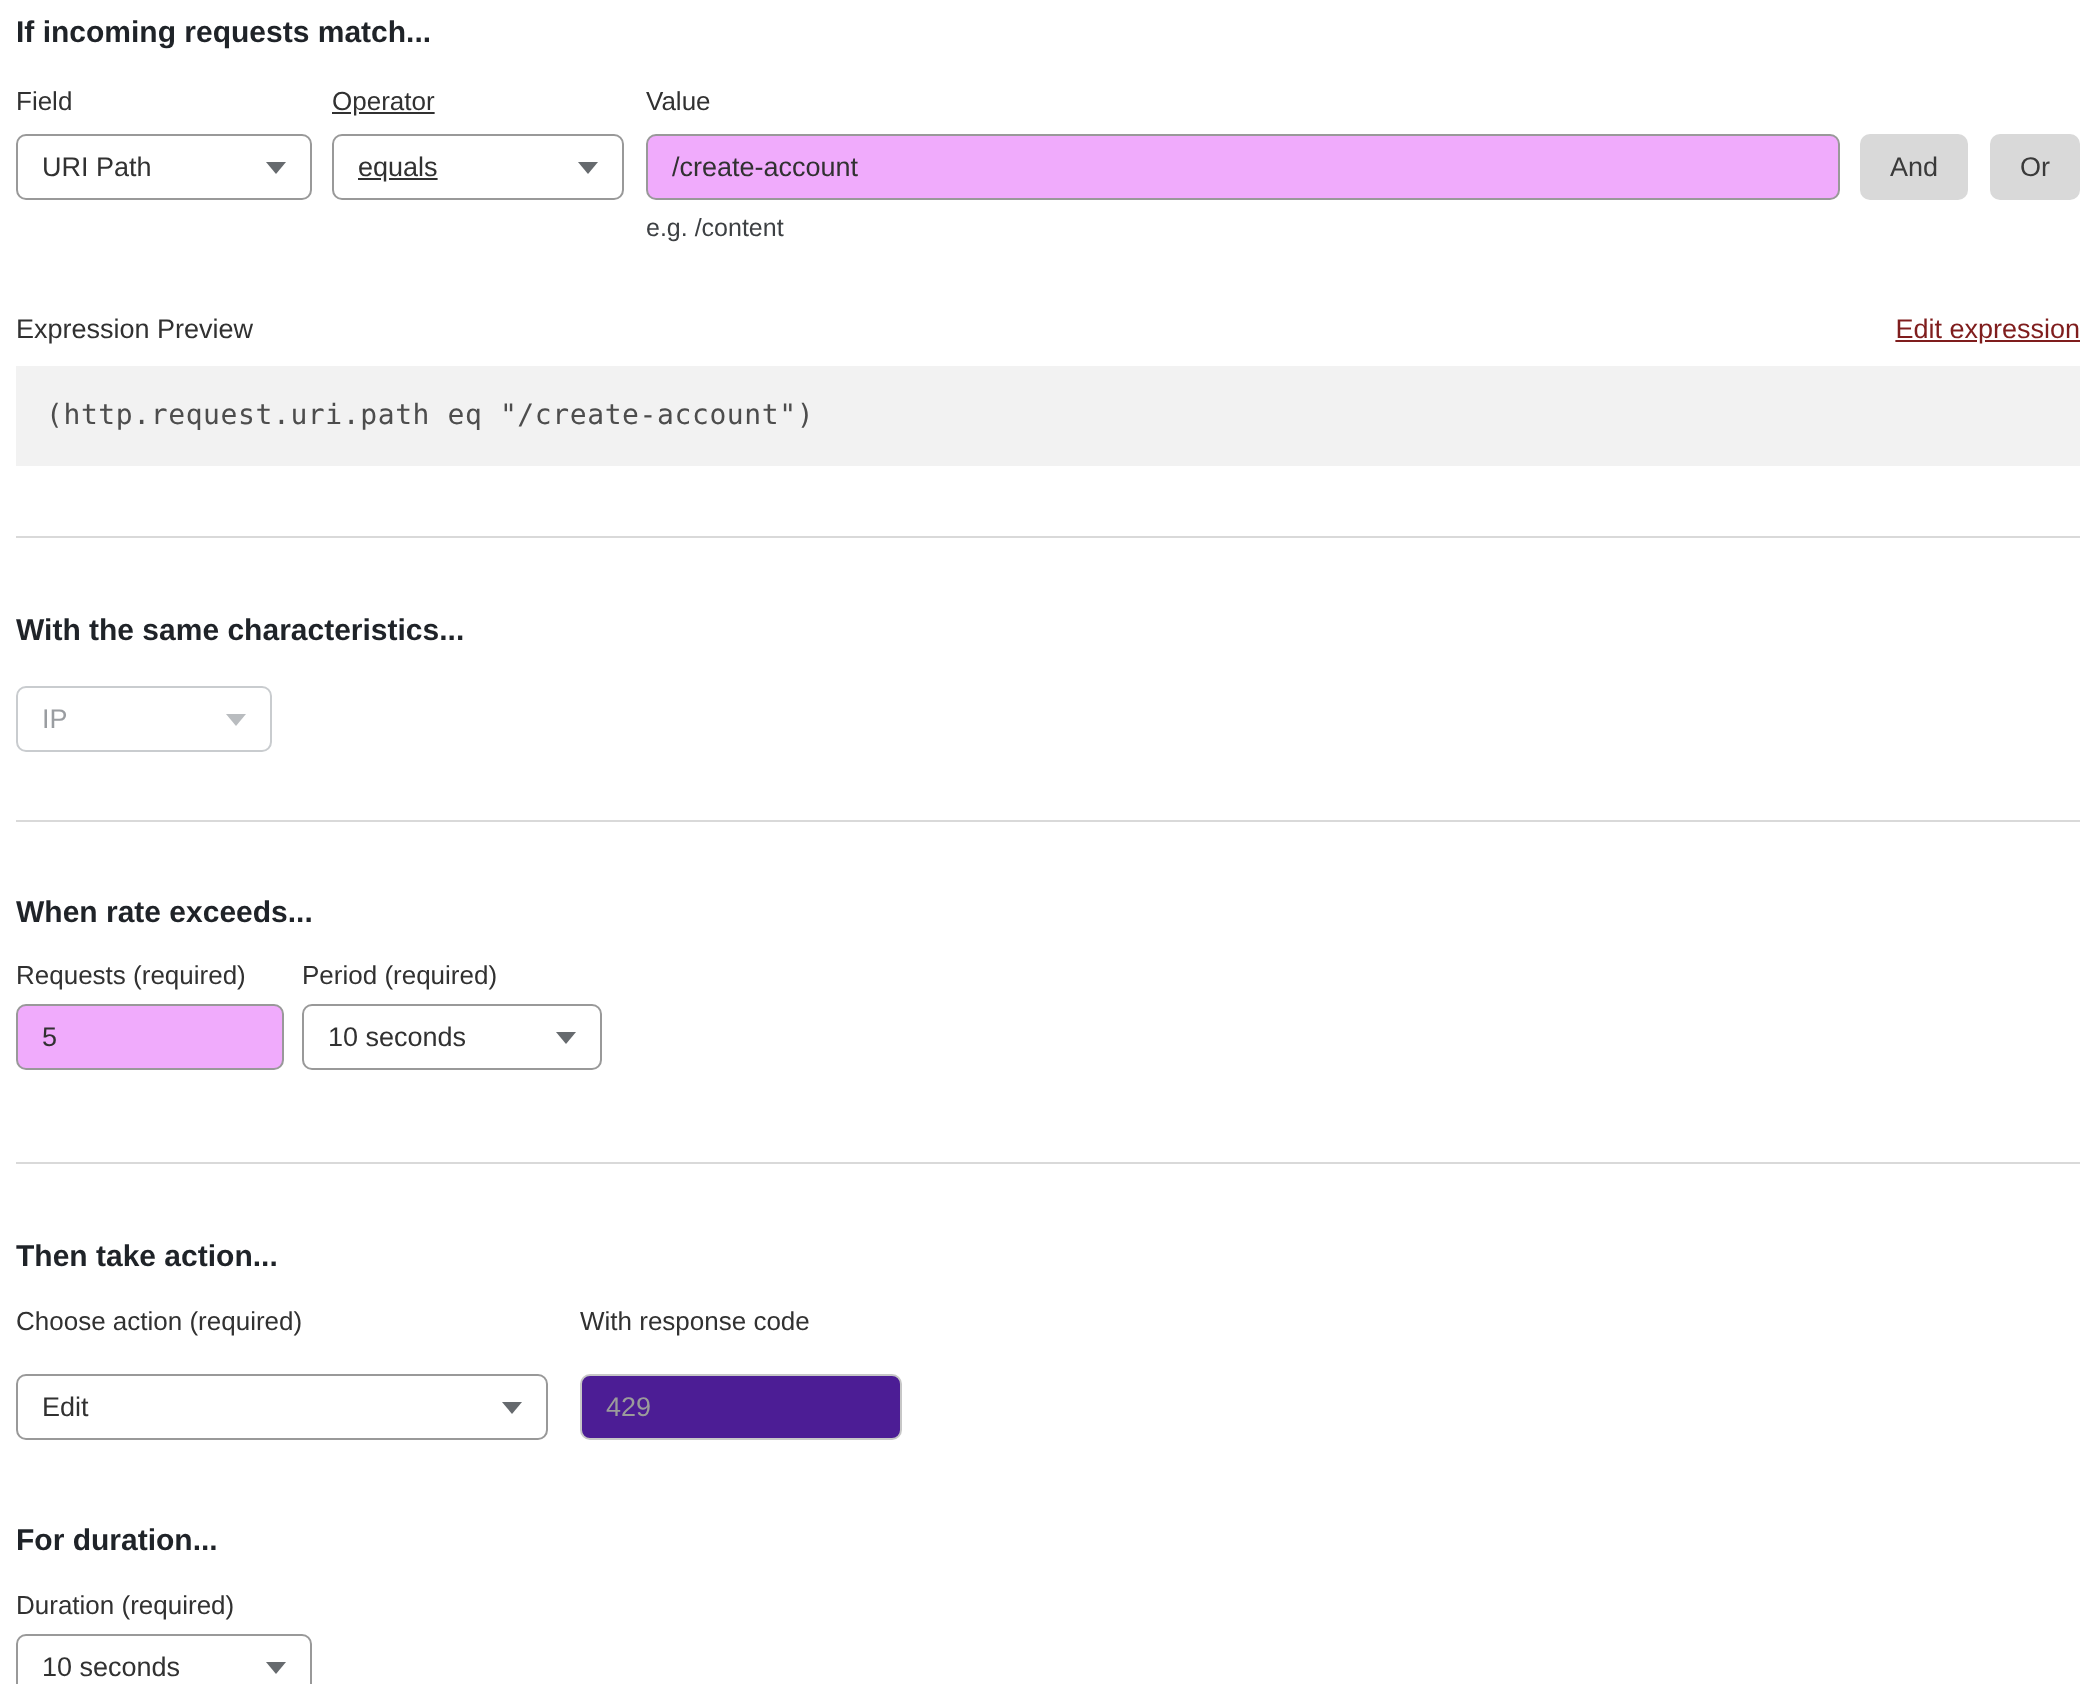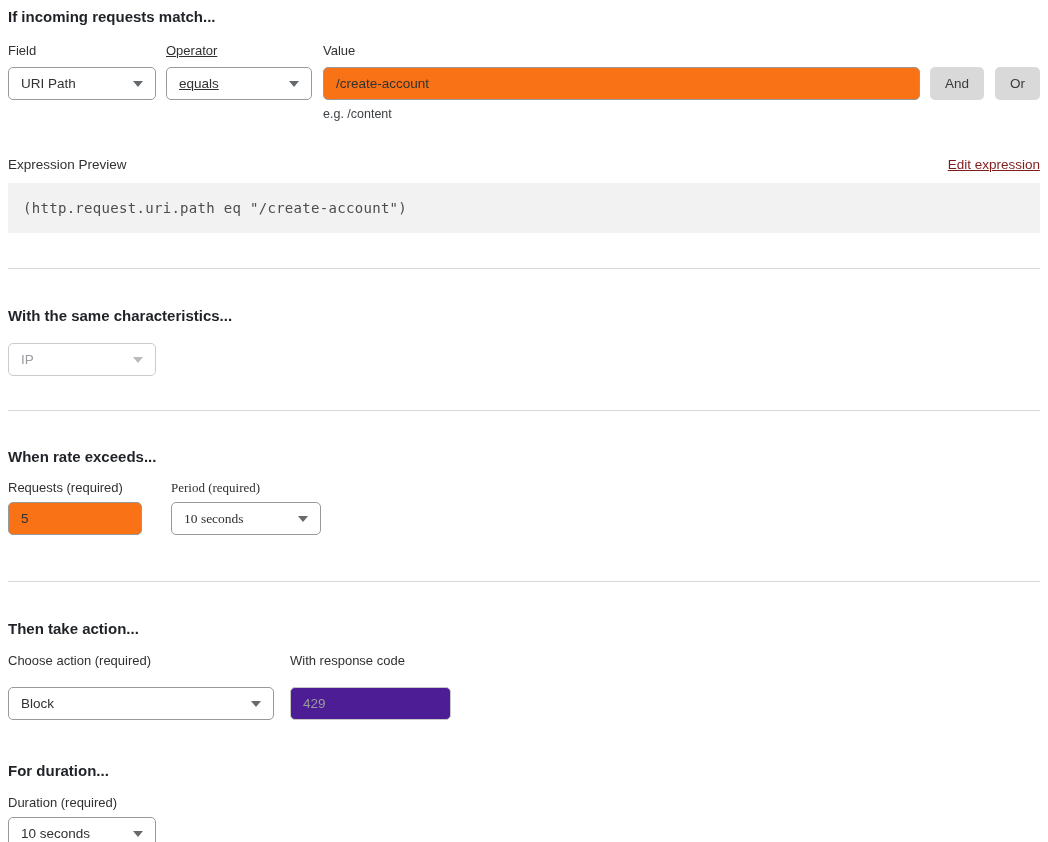--- a/index.html
+++ b/index.html
@@ -31,21 +31,21 @@
     border-left: 5px solid transparent; border-right: 5px solid transparent;
     border-top: 6px solid #666a6e;
   }
   .select.disabled { border-color: #c9cccf; color: #9a9da1; cursor: default; }
   .select.disabled .caret { border-top-color: #b9bcbf; }
 
   .text-input {
     height: 33px; width: 100%;
     border: 1px solid #999999; border-radius: 5px;
     padding: 0 12px; font-size: 13.5px; color: #313131;
-    font-family: "Liberation Sans", sans-serif; background: #f97316;
+    font-family: "Liberation Sans", sans-serif; background: #f0abfc;
   }
   .text-input.disabled { background: #4c1d95; border-color: #c7c7c7; color: #9b9b9b; }
 
   .btn {
     height: 33px; background: #d9d9d9; border: none; border-radius: 5px;
     padding: 0 15px; font-size: 13.5px; color: #3a3a3a;
     font-family: "Liberation Sans", sans-serif; cursor: pointer;
   }
 
   .hint { font-size: 12.5px; color: #3d4043; margin-top: 7px; line-height: 15px; }
@@ -65,27 +65,27 @@
   .link { color: #7f1d1d; text-decoration: underline; font-size: 13.5px; cursor: pointer; }
   .code-block {
     margin-top: 11px; background: #f2f2f2; height: 50px;
     display: flex; align-items: center; padding: 0 15px;
     font-family: "DejaVu Sans Mono", monospace; font-size: 14px;
     color: #4d4d4d; letter-spacing: 0.3px; white-space: pre;
   }
 
   .divider-1 { margin-top: 35px; }
   .h-characteristics { margin-top: 38px; }
-  .char-select { margin-top: 19px; width: 148px; }
+  .char-select { margin-top: 19px; width: 128px; }
   .divider-2 { margin-top: 34px; }
 
   .h-rate { margin-top: 37px; }
-  .rate-row { margin-top: 15px; gap: 20px; }
+  .rate-row { margin-top: 15px; }
   .rate-row .group-requests { width: 134px; margin-right: 9px; }
-  .rate-row .group-period { width: 150px; font-family: Liberation Serif, serif; }
+  .rate-row .group-period { width: 150px; }
   .rate-row .field-label { margin-bottom: 7px; }
 
   .divider-3 { margin-top: 46px; }
 
   .h-action { margin-top: 38px; }
   .action-row { margin-top: 16px; }
   .action-row .group-action { width: 266px; margin-right: 16px; }
   .action-row .group-rtype { width: 321px; margin-right: 16px; }
   .action-row .group-rcode { width: 161px; }
   .action-row .field-label { margin-bottom: 19px; }
@@ -159,21 +159,21 @@
     </div>
   </div>
 
   <hr class="divider divider-3">
 
   <h2 class="section-heading h-action">Then take action...</h2>
   <div class="row action-row">
     <div class="group-action">
       <div class="field-label">Choose action (required)</div>
       <div class="select">
-        <span>Block</span>
+        <span>Edit</span>
         <span class="caret"></span>
       </div>
     </div>
     <div class="group-rcode">
       <div class="field-label">With response code</div>
       <input type="text" class="text-input disabled" disabled="" value="429" style="">
     </div>
   </div>
 
   <h2 class="section-heading h-duration">For duration...</h2>

